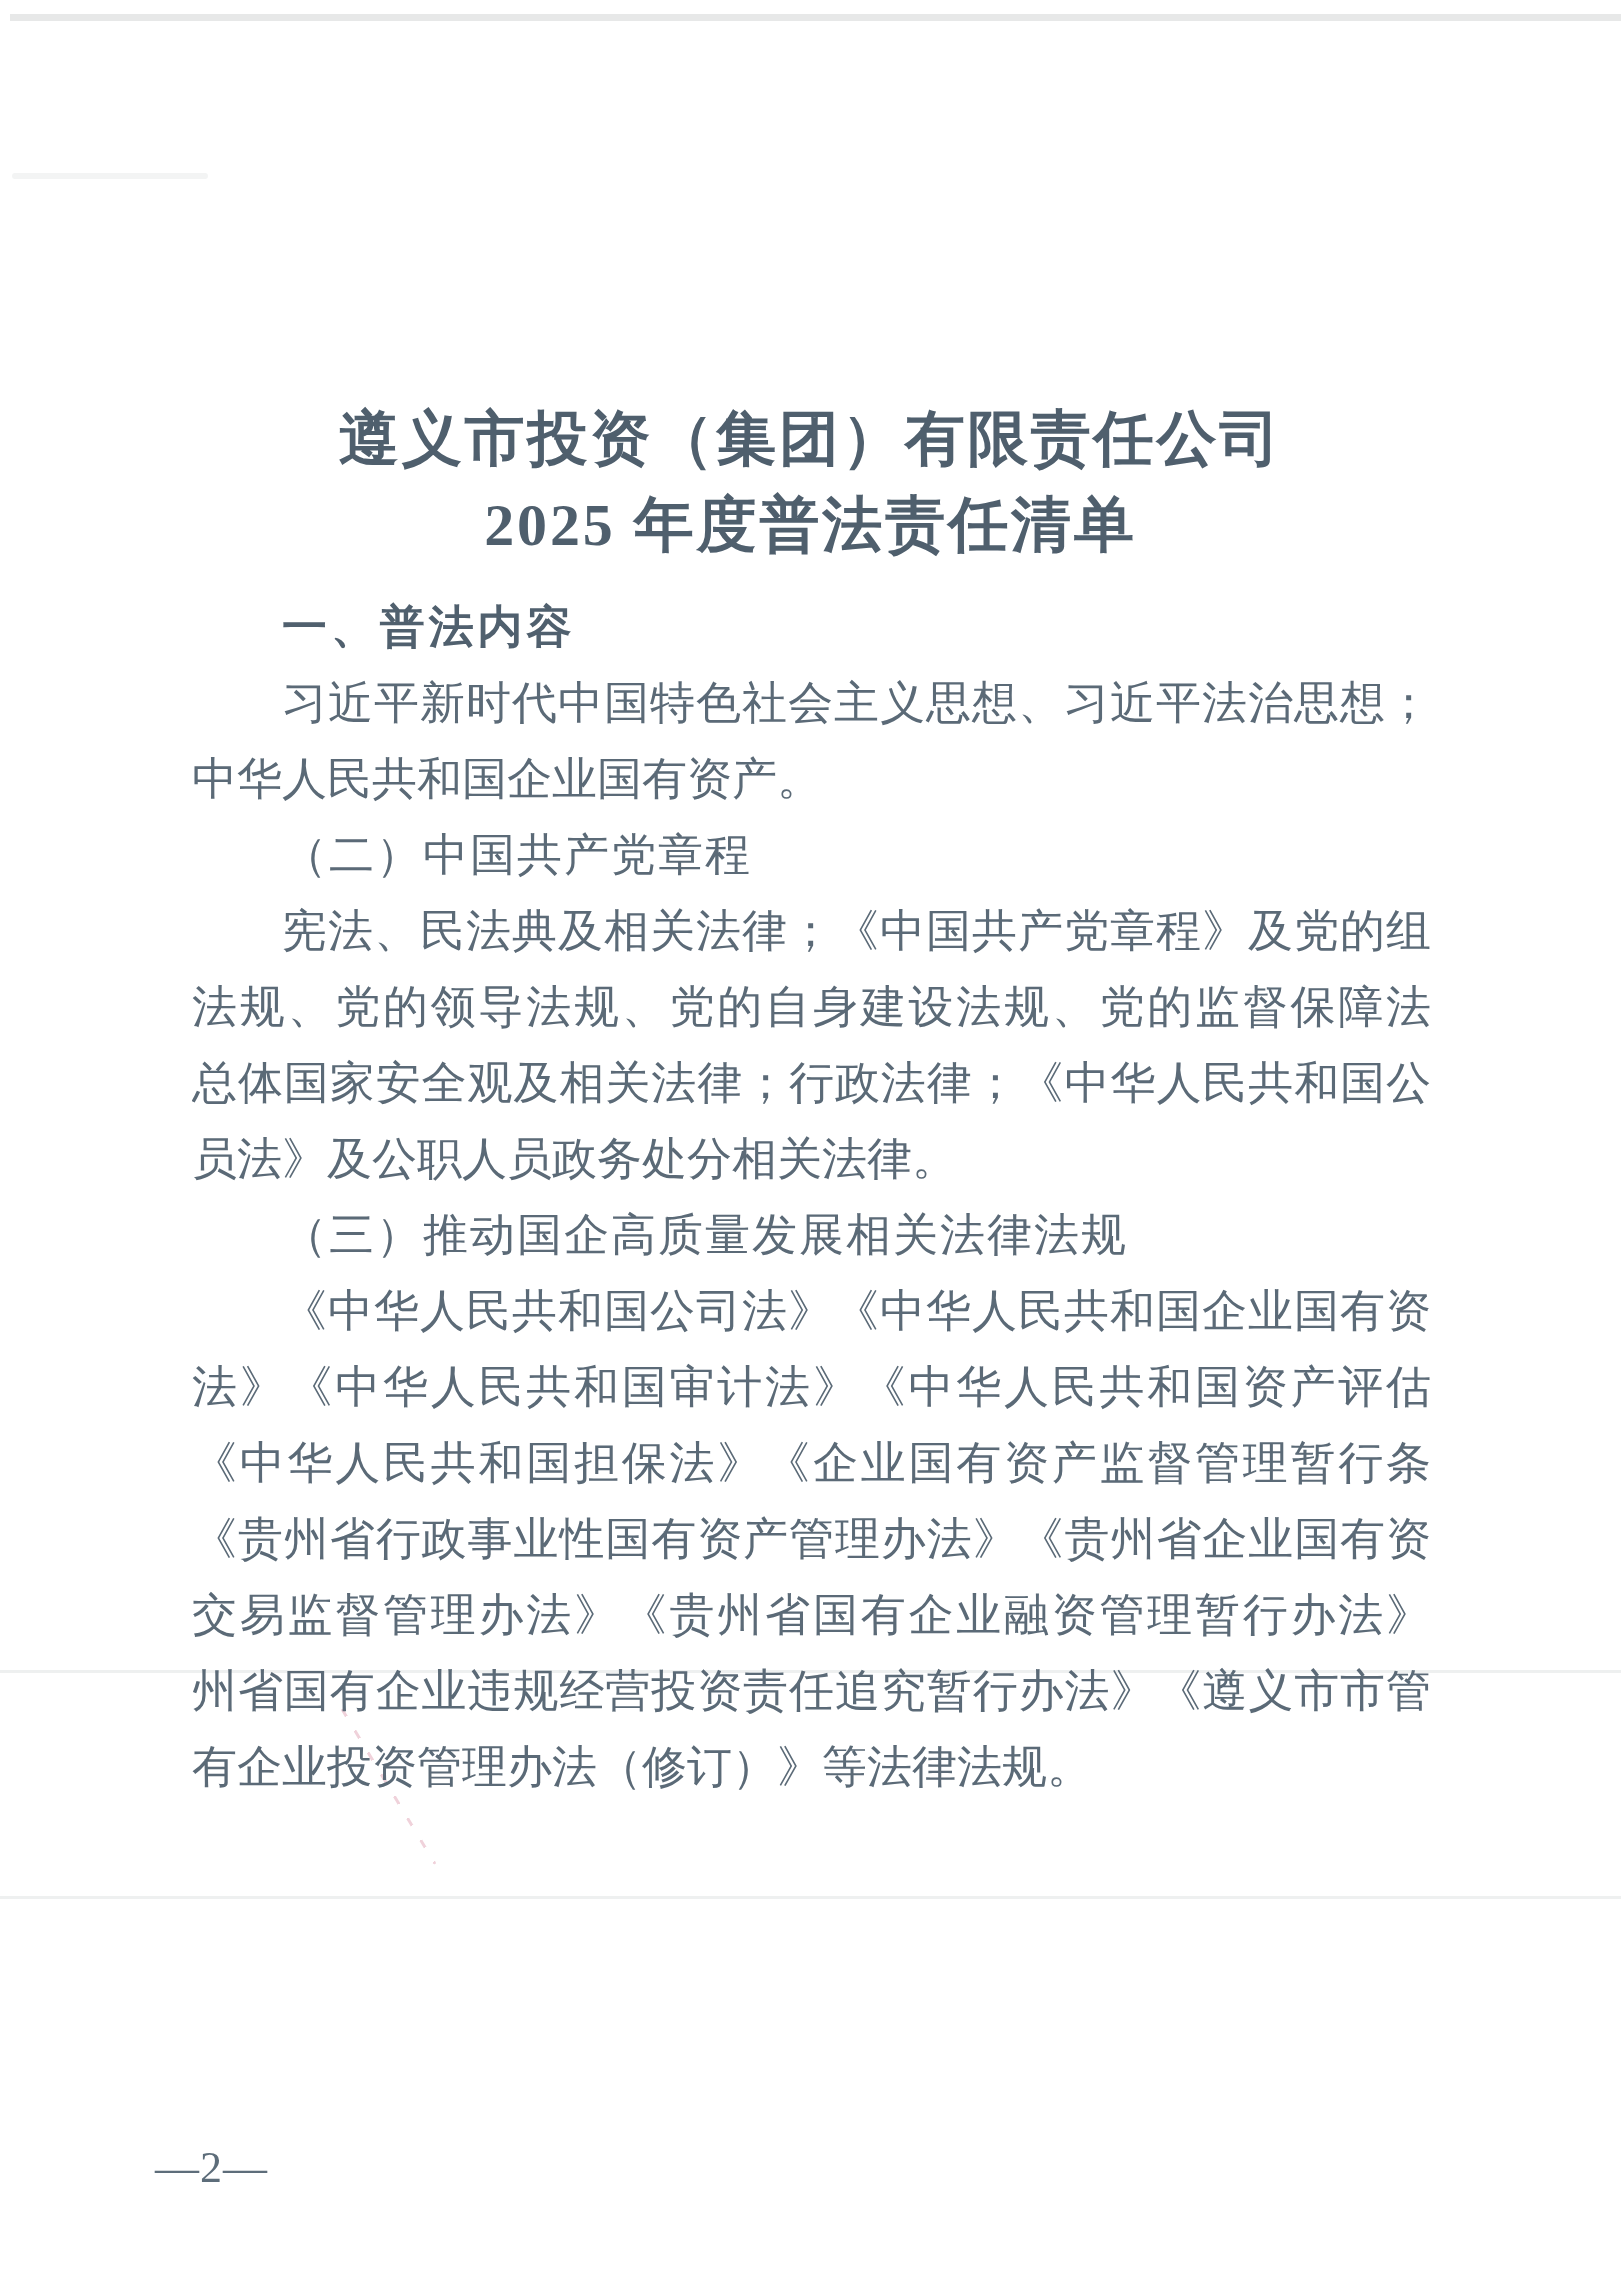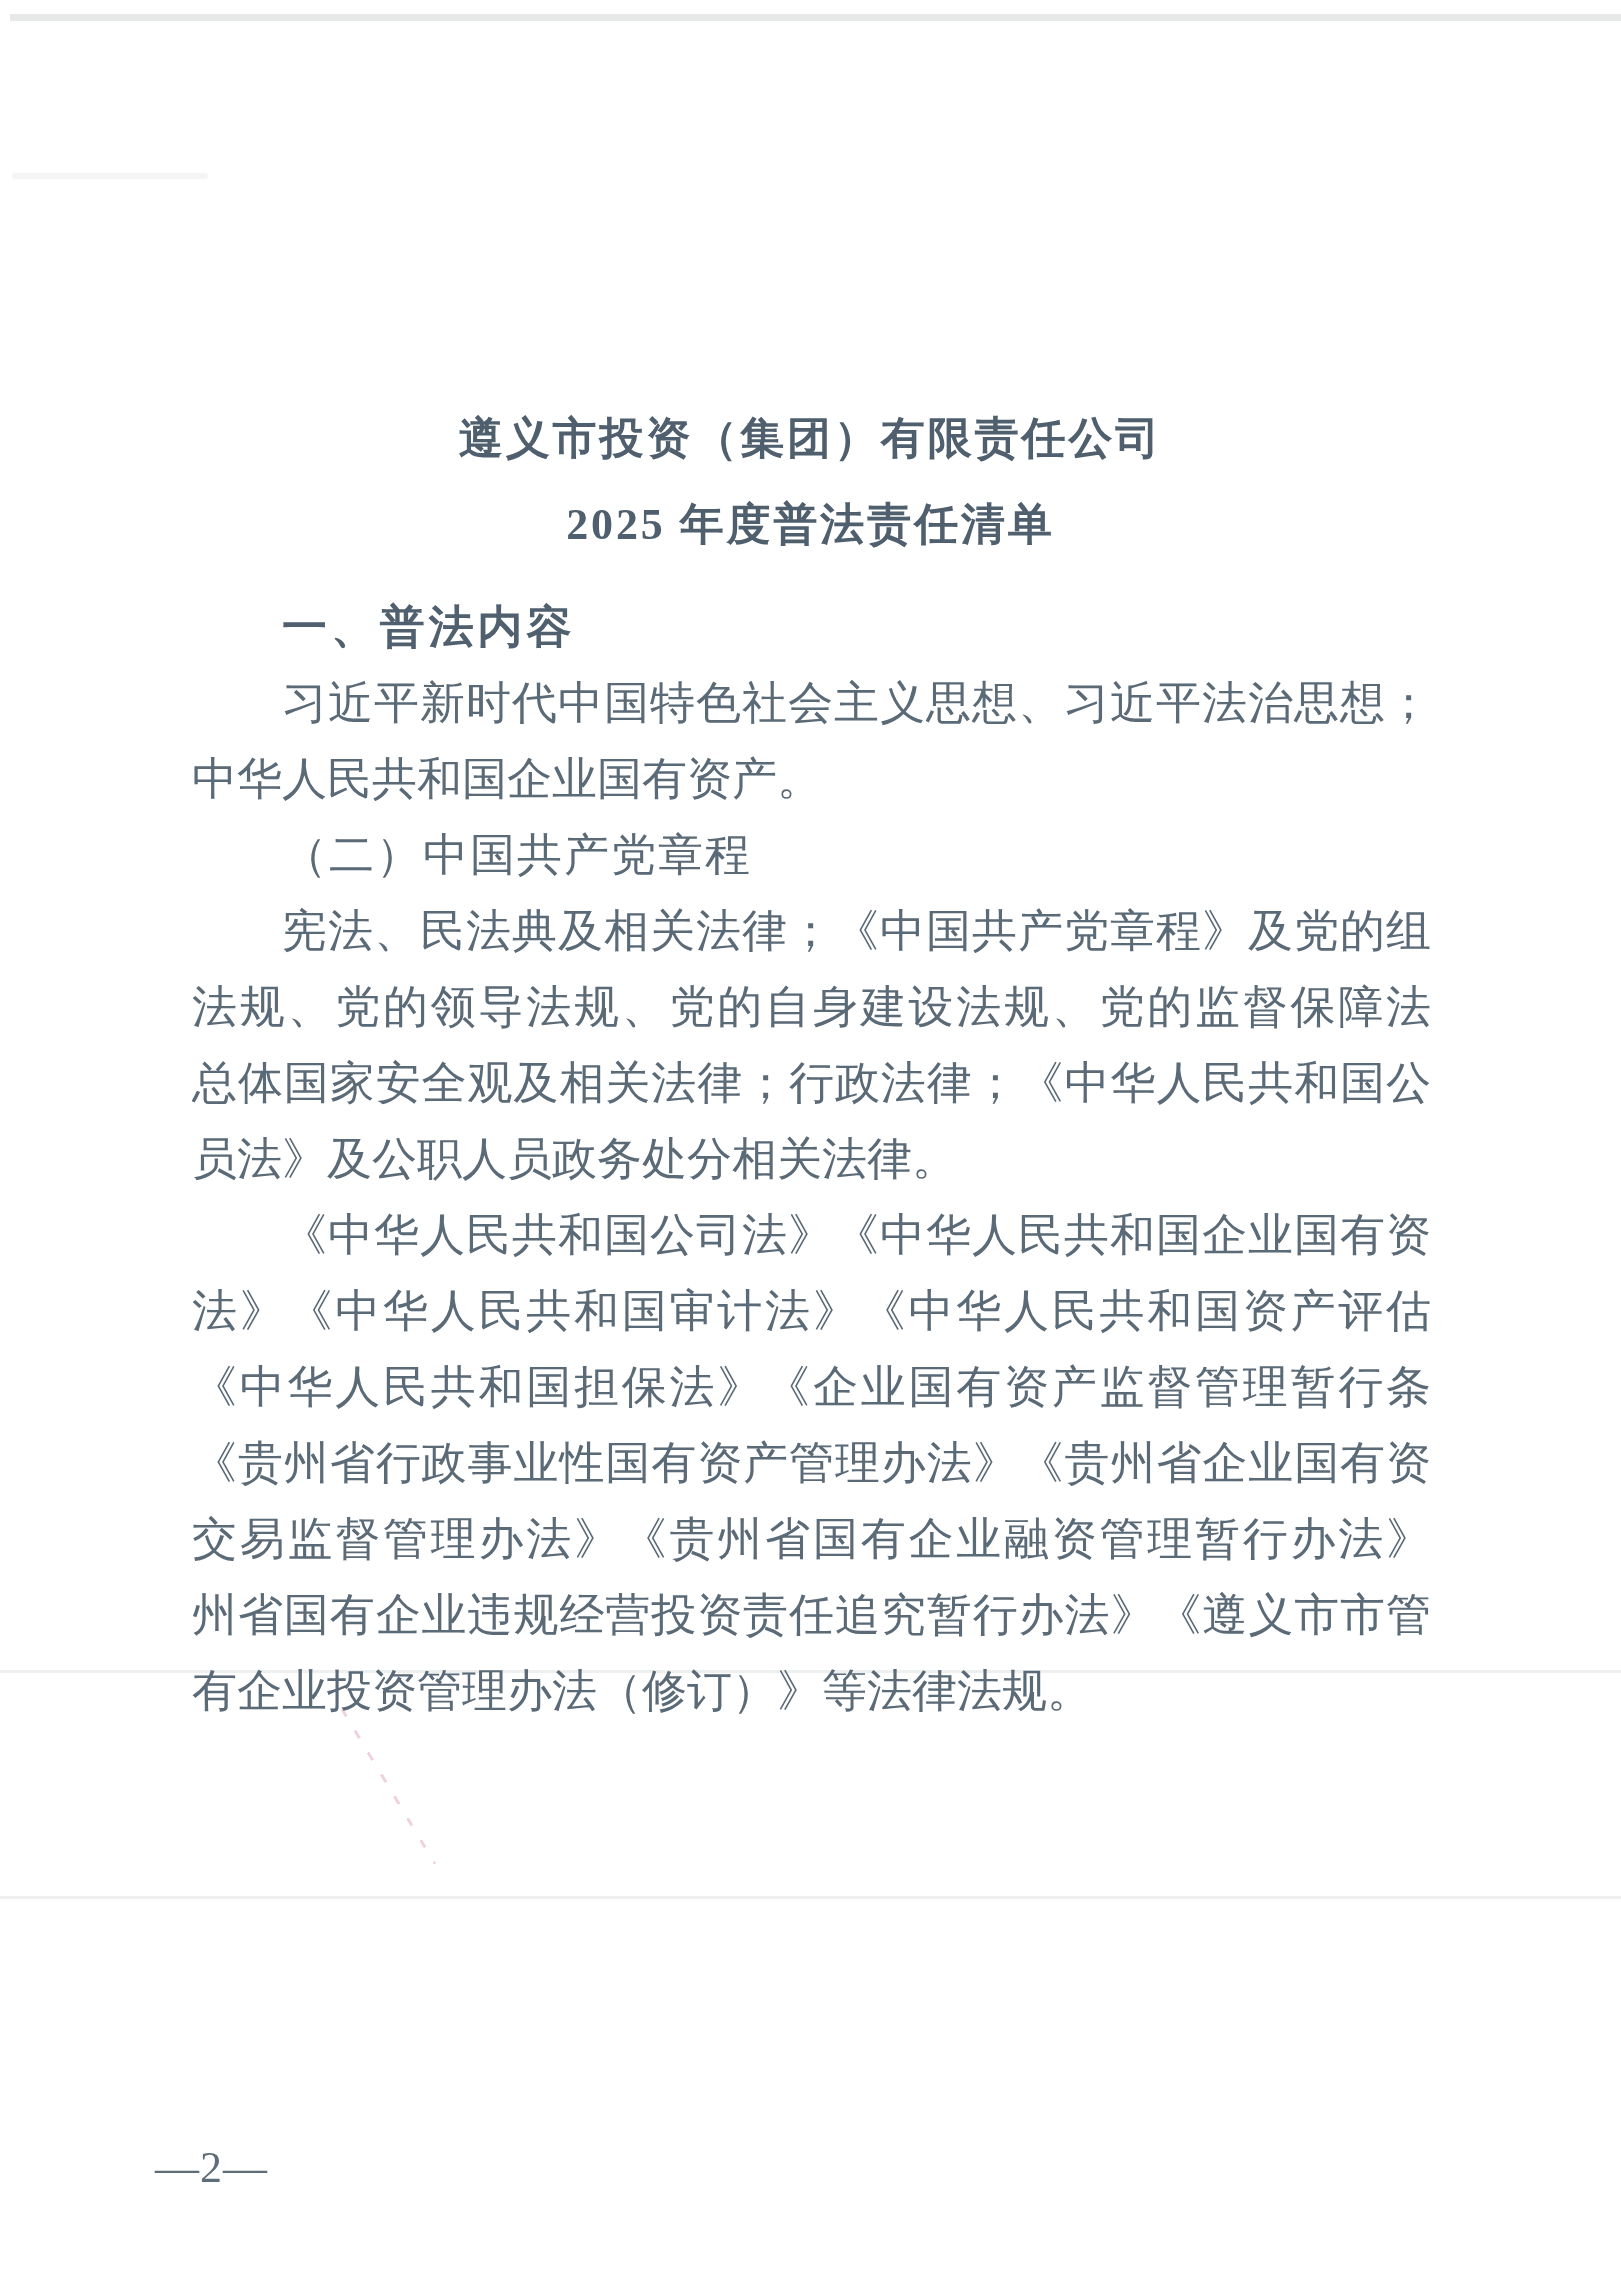--- a/index.html
+++ b/index.html
@@ -43,21 +43,21 @@
       transparent 8.8px, transparent 25.5px);
     opacity:.45;border-radius:2px;
   }
   
   .doc-title{
     position:absolute;top:396px;left:0;width:1621px;
     text-align:center;
     color:var(--title-text);
     font-weight:bold;
   }
-  .doc-title .t-line{height:86px;line-height:86px;font-size:44px;letter-spacing:2.9px;}
+  .doc-title .t-line{height:86px;line-height:86px;font-size:60px;letter-spacing:2.9px;}
   
   .doc-body{
     position:absolute;top:589px;left:192px;width:1239px;
   }
   .line{
     height:76px;line-height:76px;
     font-size:45px;
     white-space:nowrap;
     color:var(--body-text);
   }
@@ -101,20 +101,21 @@
 
   <div class="doc-body">
     <div class="line h1 indent">一、普法内容</div>
     <div class="line just indent">习近平新时代中国特色社会主义思想、习近平法治思想；党</div>
     <div class="line end">中华人民共和国企业国有资产。</div>
     <div class="line sub indent">（二）中国共产党章程</div>
     <div class="line just indent">宪法、民法典及相关法律；《中国共产党章程》及党的组织</div>
     <div class="line just">法规、党的领导法规、党的自身建设法规、党的监督保障法规；</div>
     <div class="line just">总体国家安全观及相关法律；行政法律；《中华人民共和国公务</div>
     <div class="line end">员法》及公职人员政务处分相关法律。</div>
+    <div class="line sub indent">（三）推动国企高质量发展相关法律法规</div>
     <div class="line just indent">《中华人民共和国公司法》《中华人民共和国企业国有资产</div>
     <div class="line just">法》《中华人民共和国审计法》《中华人民共和国资产评估法》</div>
     <div class="line just">《中华人民共和国担保法》《企业国有资产监督管理暂行条例》</div>
     <div class="line just">《贵州省行政事业性国有资产管理办法》《贵州省企业国有资产</div>
     <div class="line just">交易监督管理办法》《贵州省国有企业融资管理暂行办法》《贵</div>
     <div class="line just">州省国有企业违规经营投资责任追究暂行办法》《遵义市市管国</div>
     <div class="line end">有企业投资管理办法（修订）》等法律法规。</div>
   </div>
 
   <div class="page-number">—2—</div>

